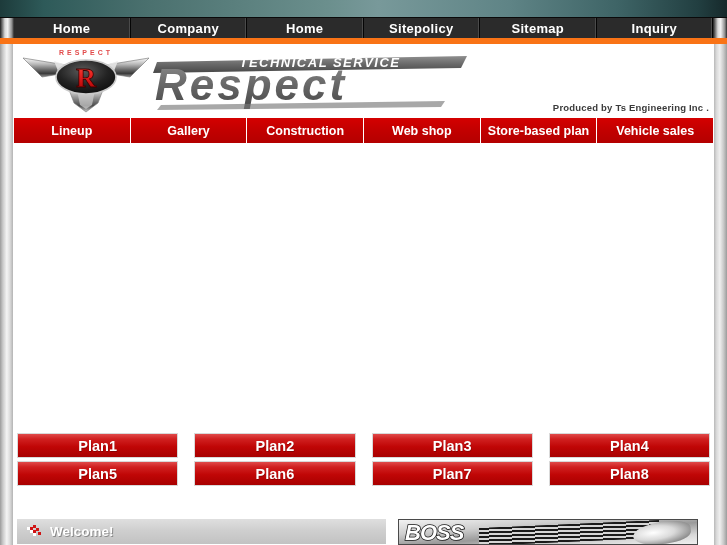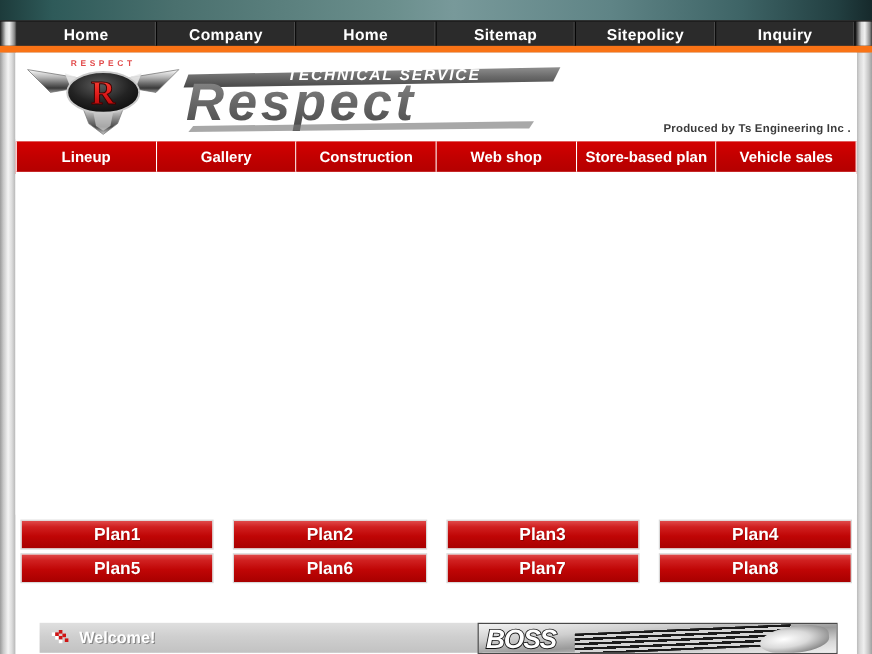--- a/index.html
+++ b/index.html
@@ -134,21 +134,20 @@
     display: flex; align-items: center; justify-content: center;
     cursor: pointer;
     border: 1px solid #d9d9d9;
     text-shadow: 0.5px 0.5px 0 rgba(0,0,0,0.25);
   }
 
   
   #bottom-row {
     position: absolute; left: 0; top: 470px; width: 701px; height: 31px;
     display: flex;
-    padding-left: 16px;
   }
   #welcome-col {
     width: 373px; padding-left: 4px;
   }
   #welcome-header {
     height: 25px; margin-top: 5px;
     background: linear-gradient(to bottom, #dfdfdf 0%, #cfcfcf 45%, #c2c2c2 100%);
     display: flex; align-items: center; padding-left: 10px;
   }
   #welcome-header .hdr-title {
@@ -199,24 +198,24 @@
   <div class="tn-item">
     <span>Home</span>
   </div>
   <div class="tn-item">
     <span>Company</span>
   </div>
   <div class="tn-item">
     <span>Home</span>
   </div>
   <div class="tn-item">
+    <span>Sitepolicy</span>
+  </div>
+  <div class="tn-item">
     <span>Sitemap</span>
-  </div>
-  <div class="tn-item">
-    <span>Sitepolicy</span>
   </div>
   <div class="tn-item">
     <span>Inquiry</span>
   </div>
   <div class="edge-grip"></div>
 </div>
 
 <div id="page-frame">
   <div class="side-border-left"></div>
   <div class="side-border-right"></div>

